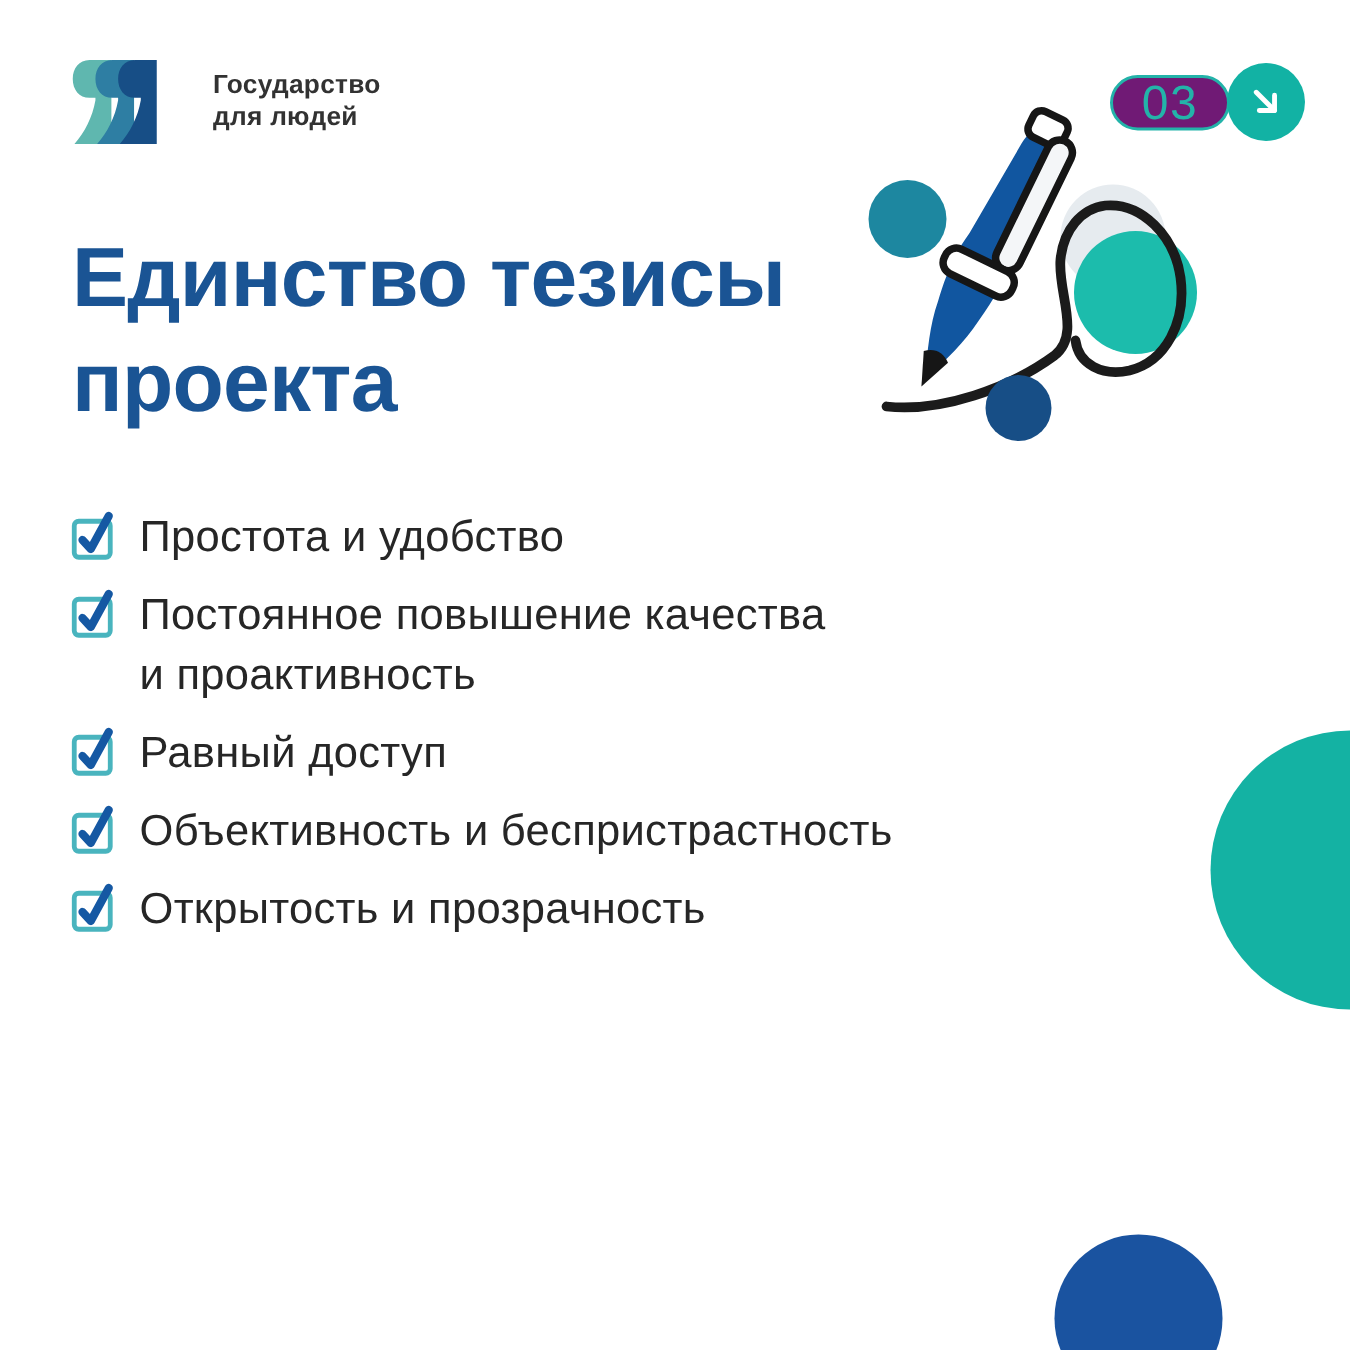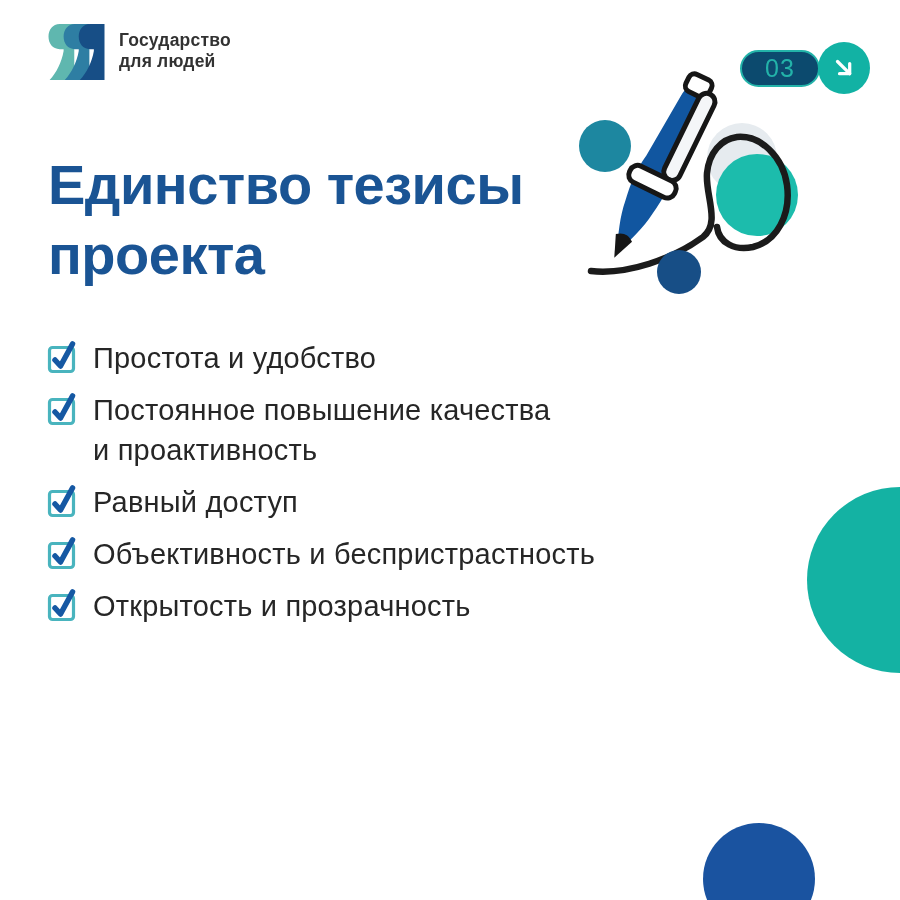--- a/index.html
+++ b/index.html
@@ -6,35 +6,35 @@
   html, body { width: 900px; height: 900px; }
   body {
     position: relative;
     width: 900px; height: 900px;
     background: #ffffff;
     overflow: hidden;
     font-family: "Liberation Sans", sans-serif;
   }
 
   
-  .logo { position: absolute; left: 48px; top: 24px; display: flex; align-items: flex-start; }
+  .logo { position: absolute; left: 48px; top: 40px; display: flex; align-items: flex-start; gap: 23px; }
   .logo-icon { width: 57px; height: 56px; }
   .logo-text {
     margin-left: 14px; margin-top: 6px;
     font-size: 17.5px; font-weight: bold; line-height: 20.5px;
     color: #323232; letter-spacing: 0.2px;
   }
 
   .page-pill {
     position: absolute; left: 740px; top: 50px;
     width: 80px; height: 37px;
     border: 2.5px solid #23b3a9; border-radius: 19px;
     display: flex; align-items: center; justify-content: center;
-    color: #23b3a9; font-size: 25px; letter-spacing: 1px;
-    background: #0c4a6e;
+    color: #23b3a9; font-size: 32px; letter-spacing: 1px;
+    background: #701a75;
   }
   .arrow-btn {
     position: absolute; left: 818px; top: 42px;
     width: 52px; height: 52px; border-radius: 50%;
     background: #12b2a4; border: none; cursor: pointer;
     display: flex; align-items: center; justify-content: center;
   }
 
   
   .illustration { position: absolute; left: 555px; top: 45px; width: 250px; height: 258px; }

